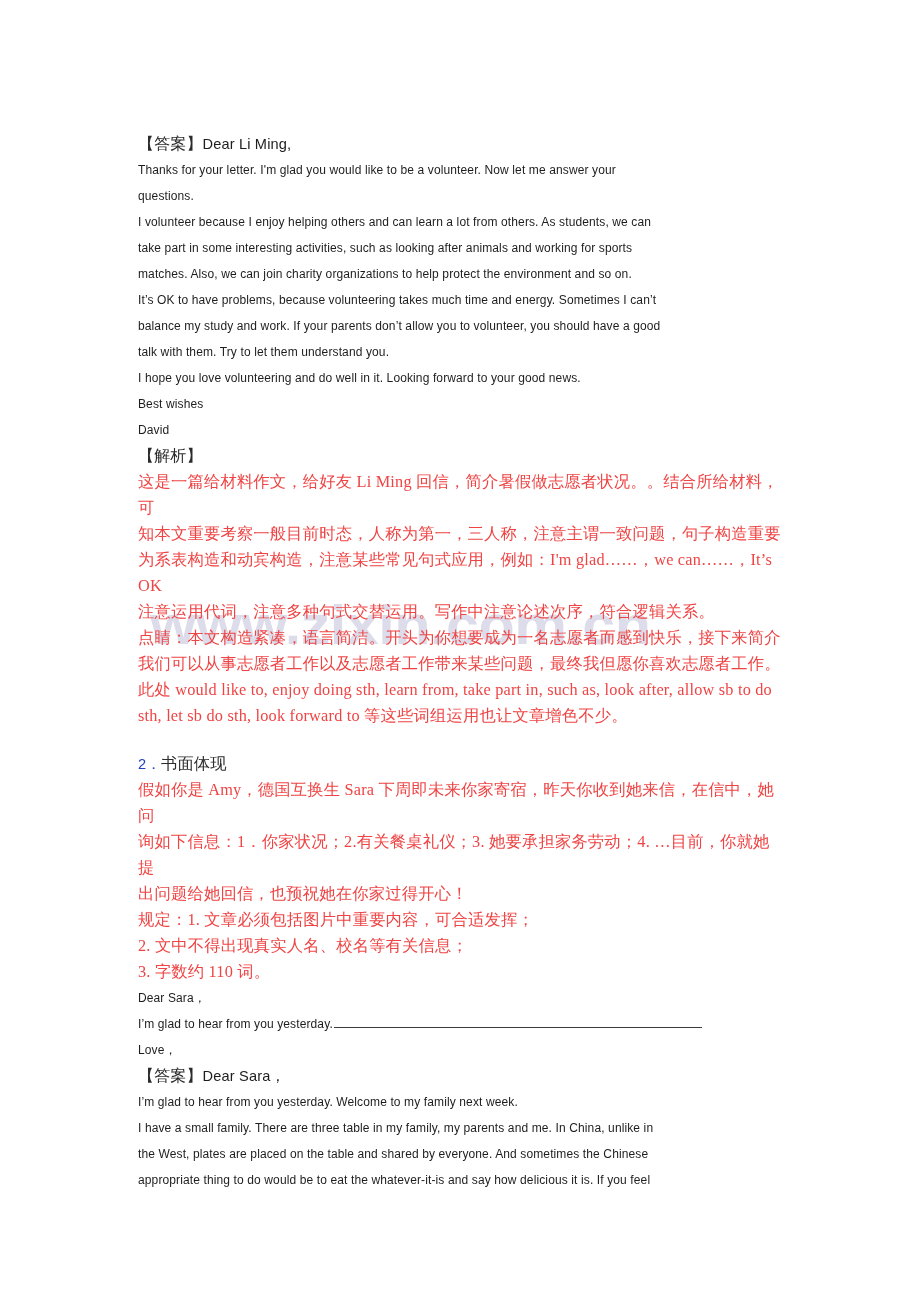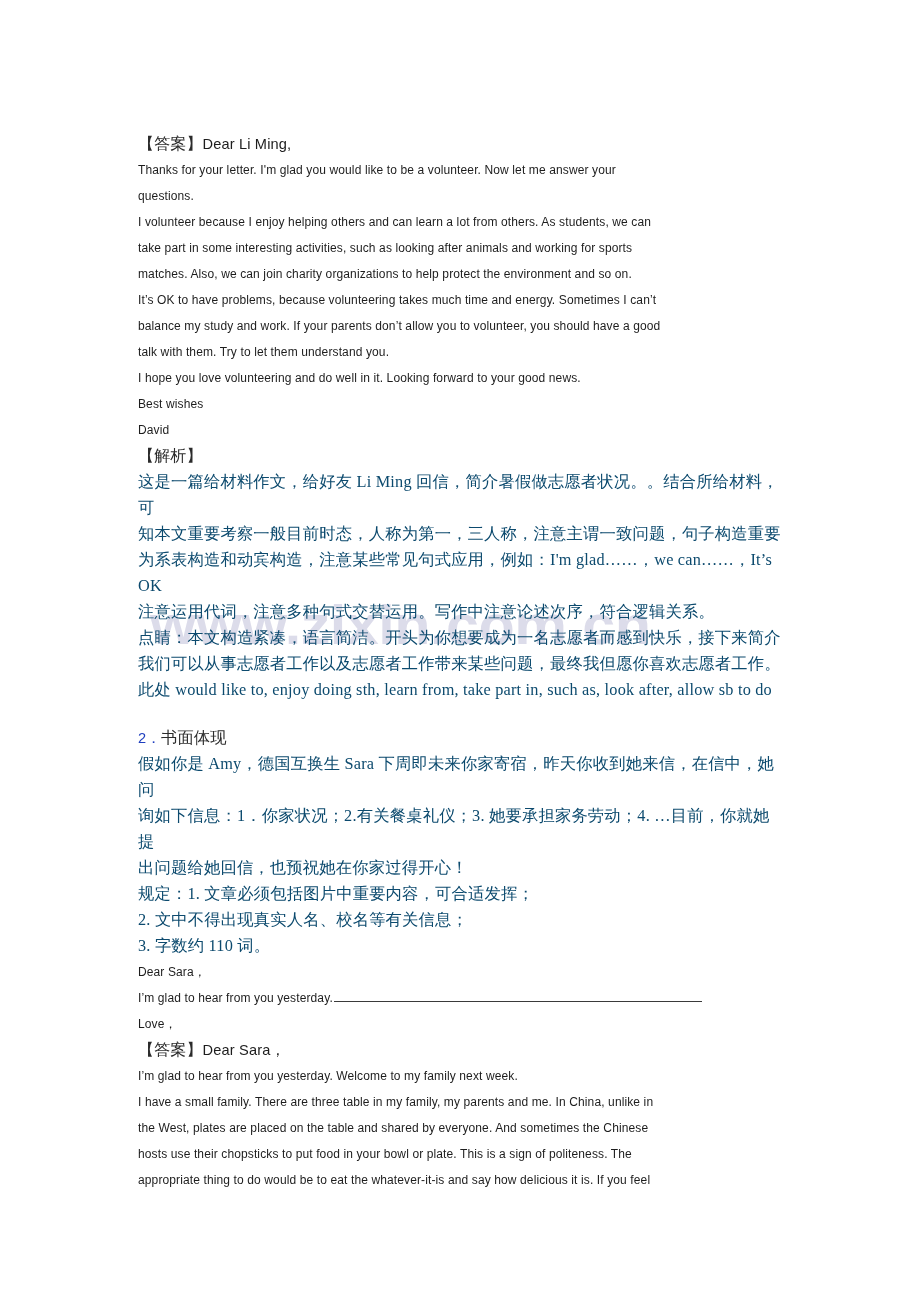--- a/index.html
+++ b/index.html
@@ -47,21 +47,21 @@
   .en {
     font-family: "Liberation Sans", sans-serif;
     font-size: 12px;
   }
 
   
   .cn {
     font-family: "Liberation Serif", "DejaVu Serif", serif;
     font-size: 16.3px;
     line-height: 26px;
-    color: #0c4a6e;
+    color: #ef4444;
     letter-spacing: 0.2px;
   }
 
   
   .cnlabel {
     font-family: "Liberation Serif", "DejaVu Serif", serif;
     font-size: 16px;
     color: #2b2b2b;
   }
 
@@ -141,20 +141,21 @@
 
     <div class="ln"><span class="cnlabel">【解析】</span></div>
 
     <div class="ln cn">这是一篇给材料作文，给好友 Li Ming 回信，简介暑假做志愿者状况。。结合所给材料，可</div>
     <div class="ln cn">知本文重要考察一般目前时态，人称为第一，三人称，注意主谓一致问题，句子构造重要</div>
     <div class="ln cn">为系表构造和动宾构造，注意某些常见句式应用，例如：I'm glad……，we can……，It’s OK</div>
     <div class="ln cn">注意运用代词，注意多种句式交替运用。写作中注意论述次序，符合逻辑关系。</div>
     <div class="ln cn">点睛：本文构造紧凑，语言简洁。开头为你想要成为一名志愿者而感到快乐，接下来简介</div>
     <div class="ln cn">我们可以从事志愿者工作以及志愿者工作带来某些问题，最终我但愿你喜欢志愿者工作。</div>
     <div class="ln cn">此处 would like to, enjoy doing sth, learn from, take part in, such as, look after, allow sb to do</div>
+    <div class="ln cn">sth, let sb do sth, look forward to 等这些词组运用也让文章增色不少。</div>
 
     <div class="gap-md"></div>
 
     <div class="ln"><span class="secnum">2．</span><span class="sectitle">书面体现</span></div>
 
     <div class="ln cn">假如你是 Amy，德国互换生 Sara 下周即未来你家寄宿，昨天你收到她来信，在信中，她问</div>
     <div class="ln cn">询如下信息：1．你家状况；2.有关餐桌礼仪；3. 她要承担家务劳动；4. …目前，你就她提</div>
     <div class="ln cn">出问题给她回信，也预祝她在你家过得开心！</div>
 
     <div class="ln cn">规定：1. 文章必须包括图片中重要内容，可合适发挥；</div>
@@ -163,17 +164,16 @@
 
     <div class="ln en">Dear Sara，</div>
     <div class="ln en"><span>I’m glad to hear from you yesterday.</span><span class="blank"></span></div>
     <div class="ln en">Love，</div>
 
     <div class="ln mix"><span class="cnlabel">【答案】</span><span class="lat">Dear Sara，</span></div>
 
     <div class="ln en">I’m glad to hear from you yesterday. Welcome to my family next week.</div>
     <div class="ln en">I have a small family. There are three table in my family, my parents and me. In China, unlike in</div>
     <div class="ln en">the West, plates are placed on the table and shared by everyone. And sometimes the Chinese</div>
-    <div class="ln en">hosts use their chopsticks to put food in your bowl or plate. This is a sign of politeness. The</div>
     <div class="ln en">appropriate thing to do would be to eat the whatever-it-is and say how delicious it is. If you feel</div>
 
   </div>
 </div>
 
 </body></html>

